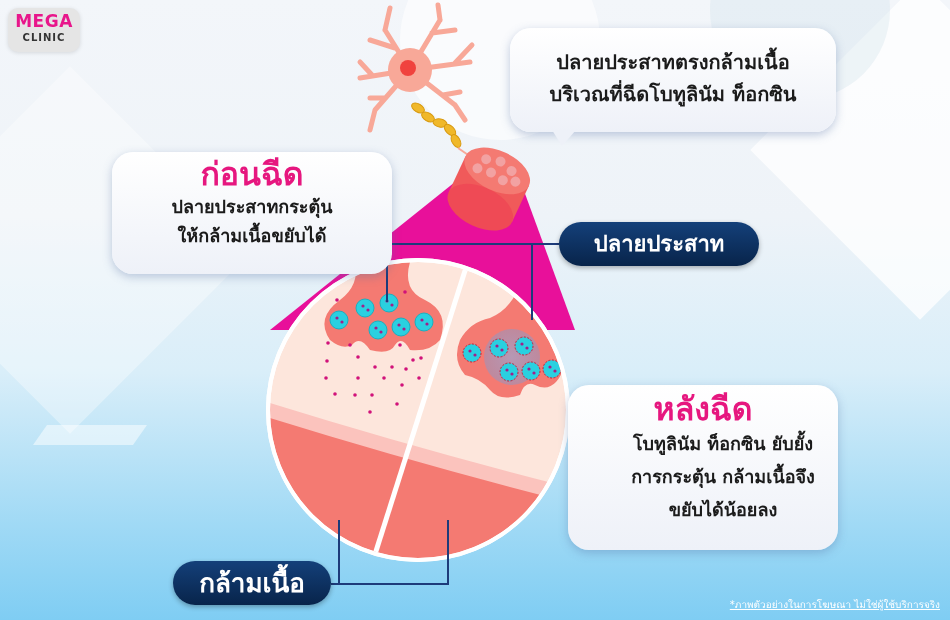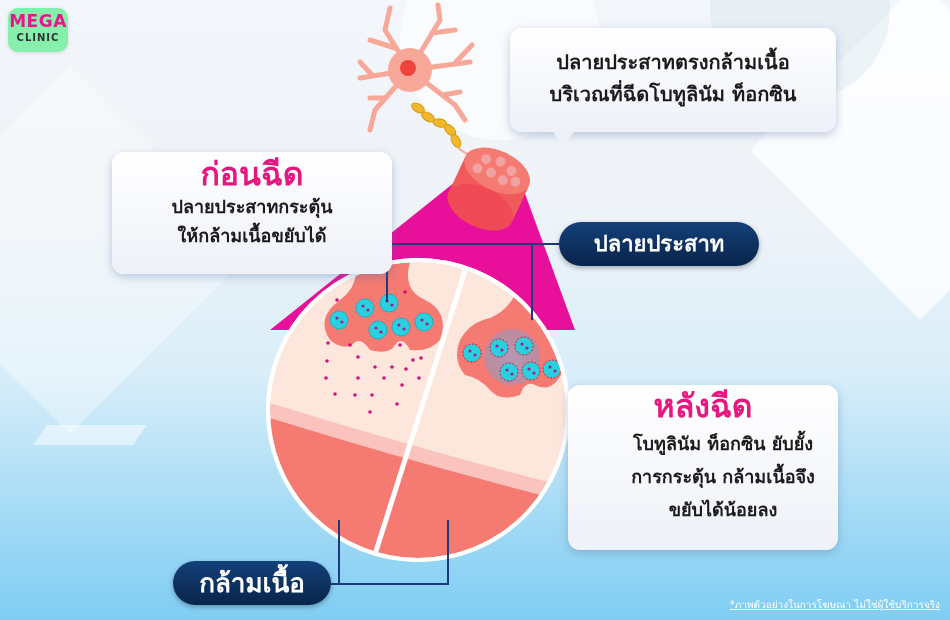--- a/index.html
+++ b/index.html
@@ -5,34 +5,34 @@
   html,body{margin:0;padding:0;}
   body{width:950px;height:620px;overflow:hidden;position:relative;font-family:"DejaVu Sans","Liberation Sans",sans-serif;}
   .bg{position:absolute;inset:0;background:linear-gradient(180deg,#f3f6fa 0%,#eef3f8 35%,#d9eef9 60%,#9fd9f5 85%,#7fcdf3 100%);overflow:hidden;}
   .shard{position:absolute;background:rgba(255,255,255,0.55);}
   .shard.a{left:-60px;top:120px;width:260px;height:260px;transform:rotate(45deg);background:rgba(255,255,255,0.35);}
   .shard.b{right:-90px;top:30px;width:240px;height:240px;transform:rotate(45deg);background:rgba(255,255,255,0.75);}
   .shard.c{left:40px;top:425px;width:100px;height:20px;transform:skewX(-35deg);background:rgba(255,255,255,0.5);}
   .shard.d{right:60px;top:-80px;width:180px;height:180px;border-radius:50%;background:rgba(210,225,235,0.35);}
   .shard.e{left:400px;top:-60px;width:200px;height:200px;border-radius:50%;background:rgba(255,255,255,0.6);}
 
-  .logo{position:absolute;left:8px;top:8px;width:60px;height:44px;background:#86efac;border-radius:10px;box-shadow:0 1px 4px rgba(0,0,0,0.12);text-align:center;}
+  .logo{position:absolute;left:8px;top:8px;width:72px;height:44px;background:#e5e5e5;border-radius:10px;box-shadow:0 1px 4px rgba(0,0,0,0.12);text-align:center;}
   .logo .l1{display:block;color:#e8168b;font-weight:bold;font-size:17px;line-height:19px;margin-top:4px;letter-spacing:0.5px;}
   .logo .l2{display:block;color:#333;font-weight:bold;font-size:10px;line-height:14px;letter-spacing:1px;}
 
-  .bubble{position:absolute;background:linear-gradient(180deg,#ffffff 0%,#eef1f8 100%);border-radius:12px;box-shadow:0 3px 10px rgba(80,110,160,0.35);text-align:center;color:#1b1b1b;font-weight:bold;}
+  .bubble{position:absolute;background:linear-gradient(180deg,#ffffff 0%,#eef1f8 100%);border-radius:21px;box-shadow:0 3px 10px rgba(80,110,160,0.35);text-align:center;color:#1b1b1b;font-weight:bold;}
   .bubble-top{left:510px;top:28px;width:326px;height:104px;}
   .bubble-top .txt{font-size:20px;line-height:32px;padding-top:18px;}
   .bubble-top .tail{position:absolute;left:42px;bottom:-14px;width:0;height:0;border-left:10px solid transparent;border-right:14px solid transparent;border-top:16px solid #eef1f8;}
   .bubble-before{left:112px;top:152px;width:280px;height:122px;}
   .bubble-after{left:568px;top:385px;width:270px;height:165px;}
   .head-pink{color:#e6177f;font-size:32px;line-height:36px;font-weight:bold;}
   .bubble-before .head-pink{margin-top:4px;}
   .bubble-before .txt{font-size:18px;line-height:29px;}
-  .bubble-after .head-pink{margin-top:6px;font-family:Liberation Mono, monospace;}
+  .bubble-after .head-pink{margin-top:6px;}
   .bubble-after .txt{font-size:18px;line-height:33px;margin-left:40px;}
 
   .pill{position:absolute;background:linear-gradient(180deg,#14407a 0%,#08244a 100%);color:#fff;border-radius:22px;font-weight:bold;text-align:center;box-shadow:0 2px 5px rgba(0,0,0,0.3);}
   .pill-nerve{left:559px;top:222px;width:200px;height:44px;line-height:44px;font-size:22px;}
   .pill-muscle{left:173px;top:561px;width:158px;height:44px;line-height:44px;font-size:26px;}
 
   .disclaimer{position:absolute;right:10px;top:597px;color:#fff;font-size:10px;text-decoration:underline;}
 
   svg.art{position:absolute;left:0;top:0;}
 </style>

